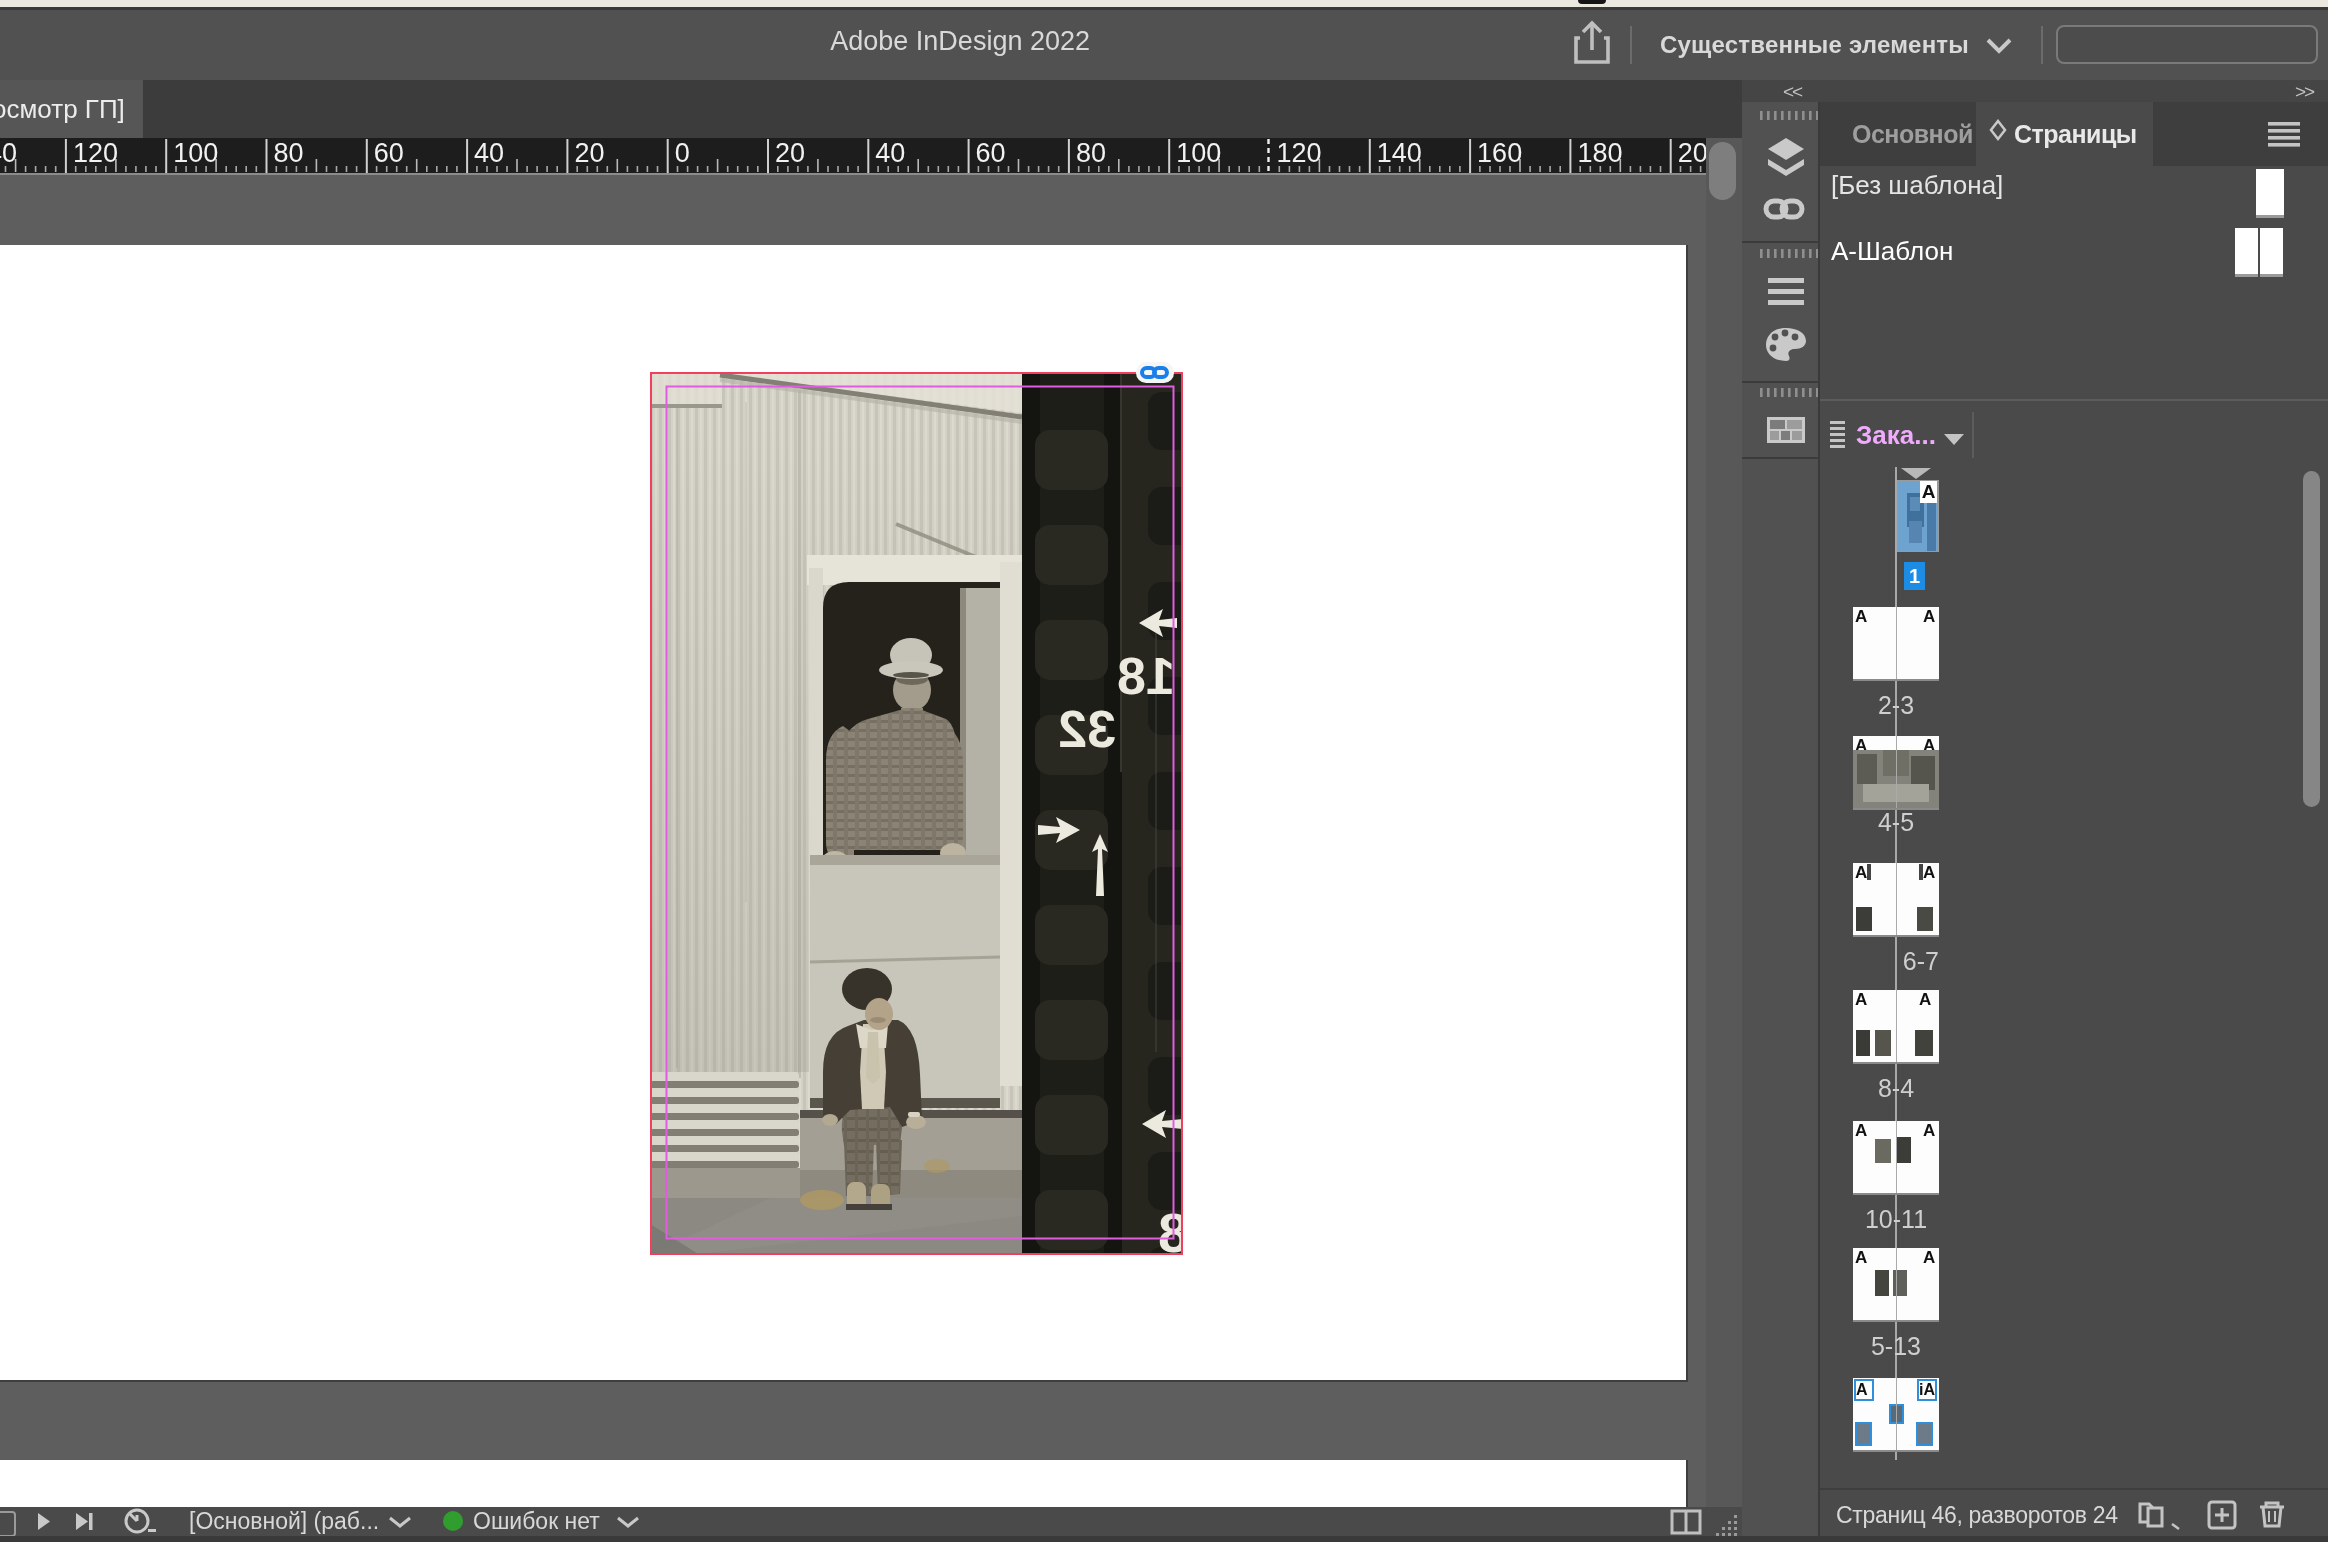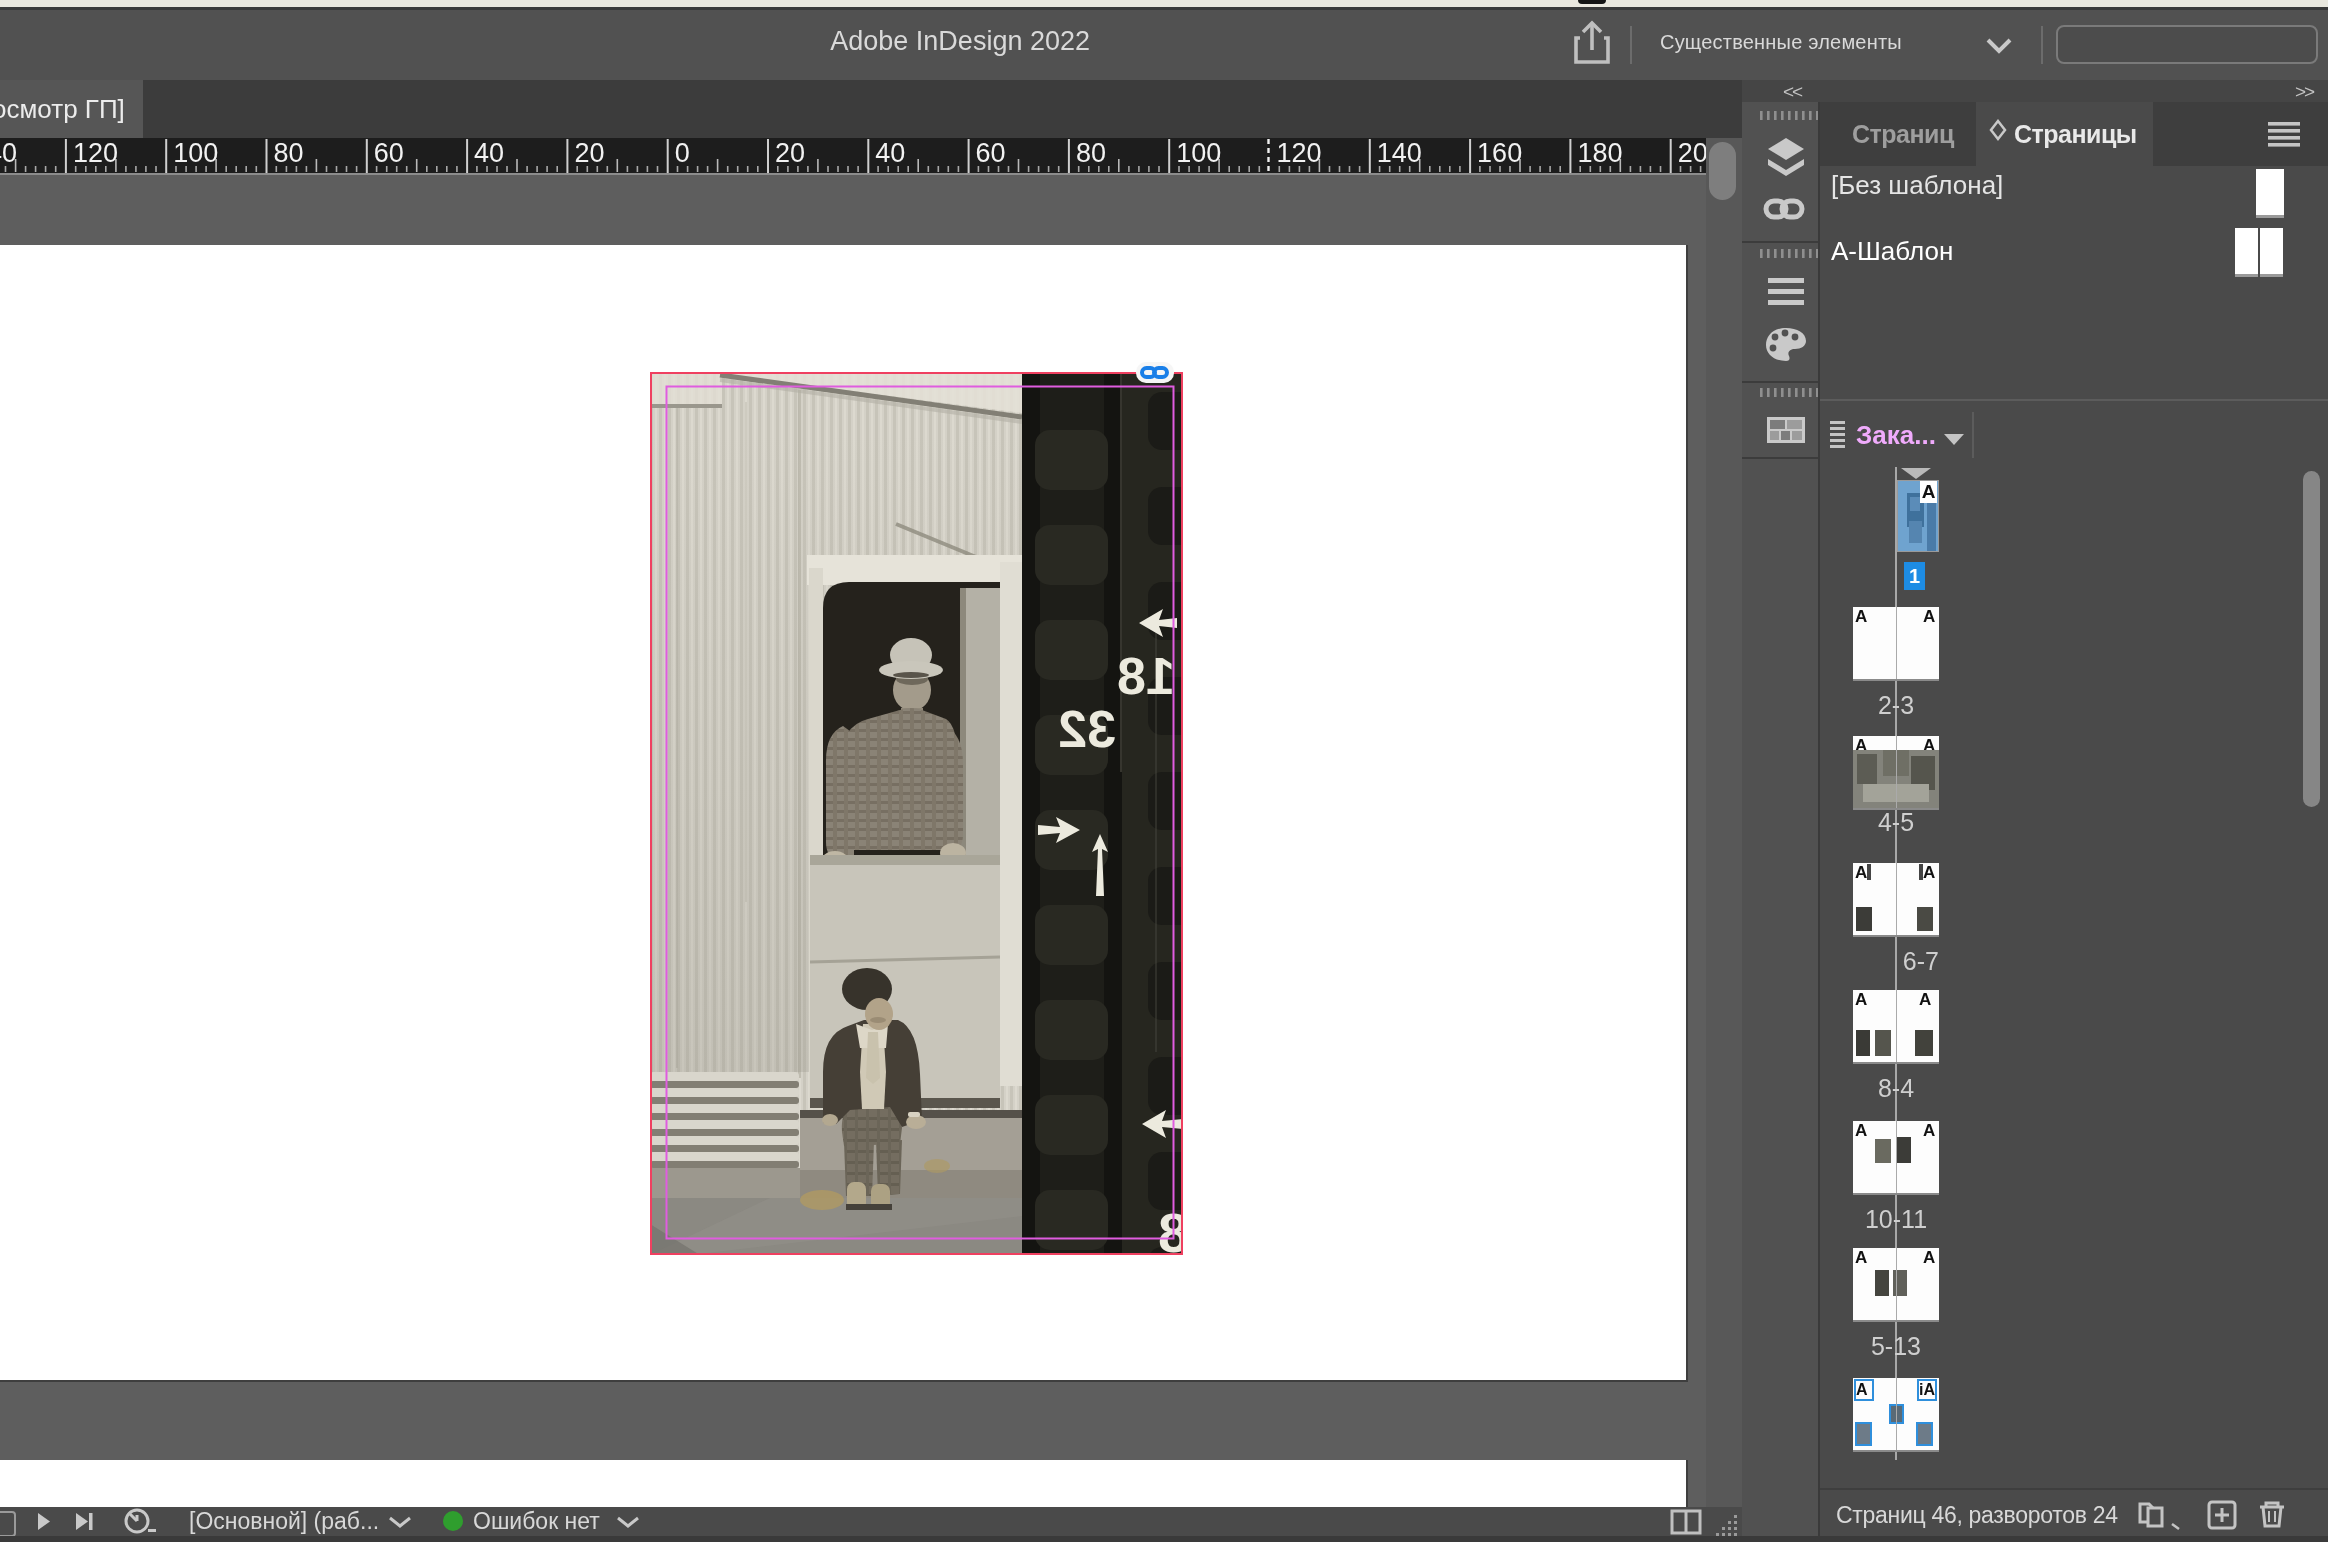--- a/index.html
+++ b/index.html
@@ -6,21 +6,21 @@
 <div class="abs" style="left:0;top:7px;width:2328px;height:3px;background:#3a3a3a"></div>
 <div class="abs" style="left:0;top:26px;width:1090px;text-align:right;font-size:27px;color:#d9d9d9">Adobe InDesign 2022</div>
 <svg width="44" height="46" class="abs" style="left:1570px;top:20px">
     <g stroke="#bfbfbf" stroke-width="3.6" fill="none">
       <path d="M10 18 L6 18 L6 42 L38 42 L38 18 L34 18"></path>
       <path d="M22 30 L22 4"></path>
       <path d="M13 12 L22 3 L31 12"></path>
     </g>
   </svg>
 <div class="abs" style="left:1630px;top:26px;width:2px;height:38px;background:#6c6c6c"></div>
-<div class="abs" style="left:1660px;top:31px;font-size:20px;font-weight:normal;color:#d9d9d9;letter-spacing:0.2px">Существенные элементы</div>
+<div class="abs" style="left:1660px;top:31px;font-size:24px;font-weight:bold;color:#d9d9d9;letter-spacing:0.2px">Существенные элементы</div>
 <svg width="30" height="20" class="abs" style="left:1984px;top:36px">
     <path d="M4,4 L15,15 L26,4" stroke="#c9c9c9" stroke-width="4" fill="none"></path>
   </svg>
 <div class="abs" style="left:2041px;top:26px;width:2px;height:38px;background:#6c6c6c"></div>
 <div class="abs" style="left:2056px;top:25px;width:258px;height:35px;background:#4c4c4c;border:2px solid #7a7a7a;border-radius:8px"></div>
 <div class="abs" style="left:0;top:80px;width:1742px;height:58px;background:#3c3c3c"></div>
 <div class="abs" style="left:0;top:80px;width:143px;height:58px;background:#565656"></div>
 <div class="abs" style="left:-8px;top:94px;font-size:26px;color:#ececec">осмотр ГП]</div>
 <svg width="1706" height="37" style="position:absolute;left:0;top:138px" font-family="Liberation Sans, sans-serif">
     <rect x="0" y="0" width="1706" height="37" fill="#1d1d1d"></rect>
@@ -439,21 +439,21 @@
     <rect x="28" y="318" width="15" height="9" fill="#7c7c7c"></rect>
     <rect x="45" y="318" width="15" height="9" fill="#9c9c9c"></rect>
     <rect x="28" y="329" width="9" height="9" fill="#9c9c9c"></rect>
     <rect x="39" y="329" width="9" height="9" fill="#7c7c7c"></rect>
     <rect x="50" y="329" width="10" height="9" fill="#9c9c9c"></rect>
     <rect x="0" y="355" width="76" height="2" fill="#3c3c3c"></rect>
   </svg>
 <div class="abs" style="left:1820px;top:102px;width:508px;height:1434px;background:#4a4a4a"></div>
 <div class="abs" style="left:1820px;top:102px;width:508px;height:64px;background:#3e3e3e"></div>
 <div class="abs" style="left:1976px;top:102px;width:177px;height:64px;background:#4a4a4a"></div>
-<div class="abs" style="left:1852px;top:120px;font-size:25px;font-weight:bold;color:#9e9e9e;letter-spacing:-0.5px">Страниц</div>
+<div class="abs" style="left:1852px;top:120px;font-size:25px;font-weight:bold;color:#9e9e9e;letter-spacing:-0.5px">Основной</div>
 <svg width="20" height="30" class="abs" style="left:1988px;top:119px">
     <path d="M10,2 L17,11 L10,20 L3,11 Z" fill="none" stroke="#c9c9c9" stroke-width="2.5"></path>
   </svg>
 <div class="abs" style="left:2014px;top:120px;font-size:25px;font-weight:bold;color:#e9e9e9;letter-spacing:-0.5px">Страницы</div>
 <svg width="40" height="28" class="abs" style="left:2264px;top:120px">
     <rect x="4" y="2" width="32" height="3.6" fill="#c4c4c4"></rect>
     <rect x="4" y="9" width="32" height="3.6" fill="#c4c4c4"></rect>
     <rect x="4" y="16" width="32" height="3.6" fill="#c4c4c4"></rect>
     <rect x="4" y="23" width="32" height="3.6" fill="#c4c4c4"></rect>
   </svg>

